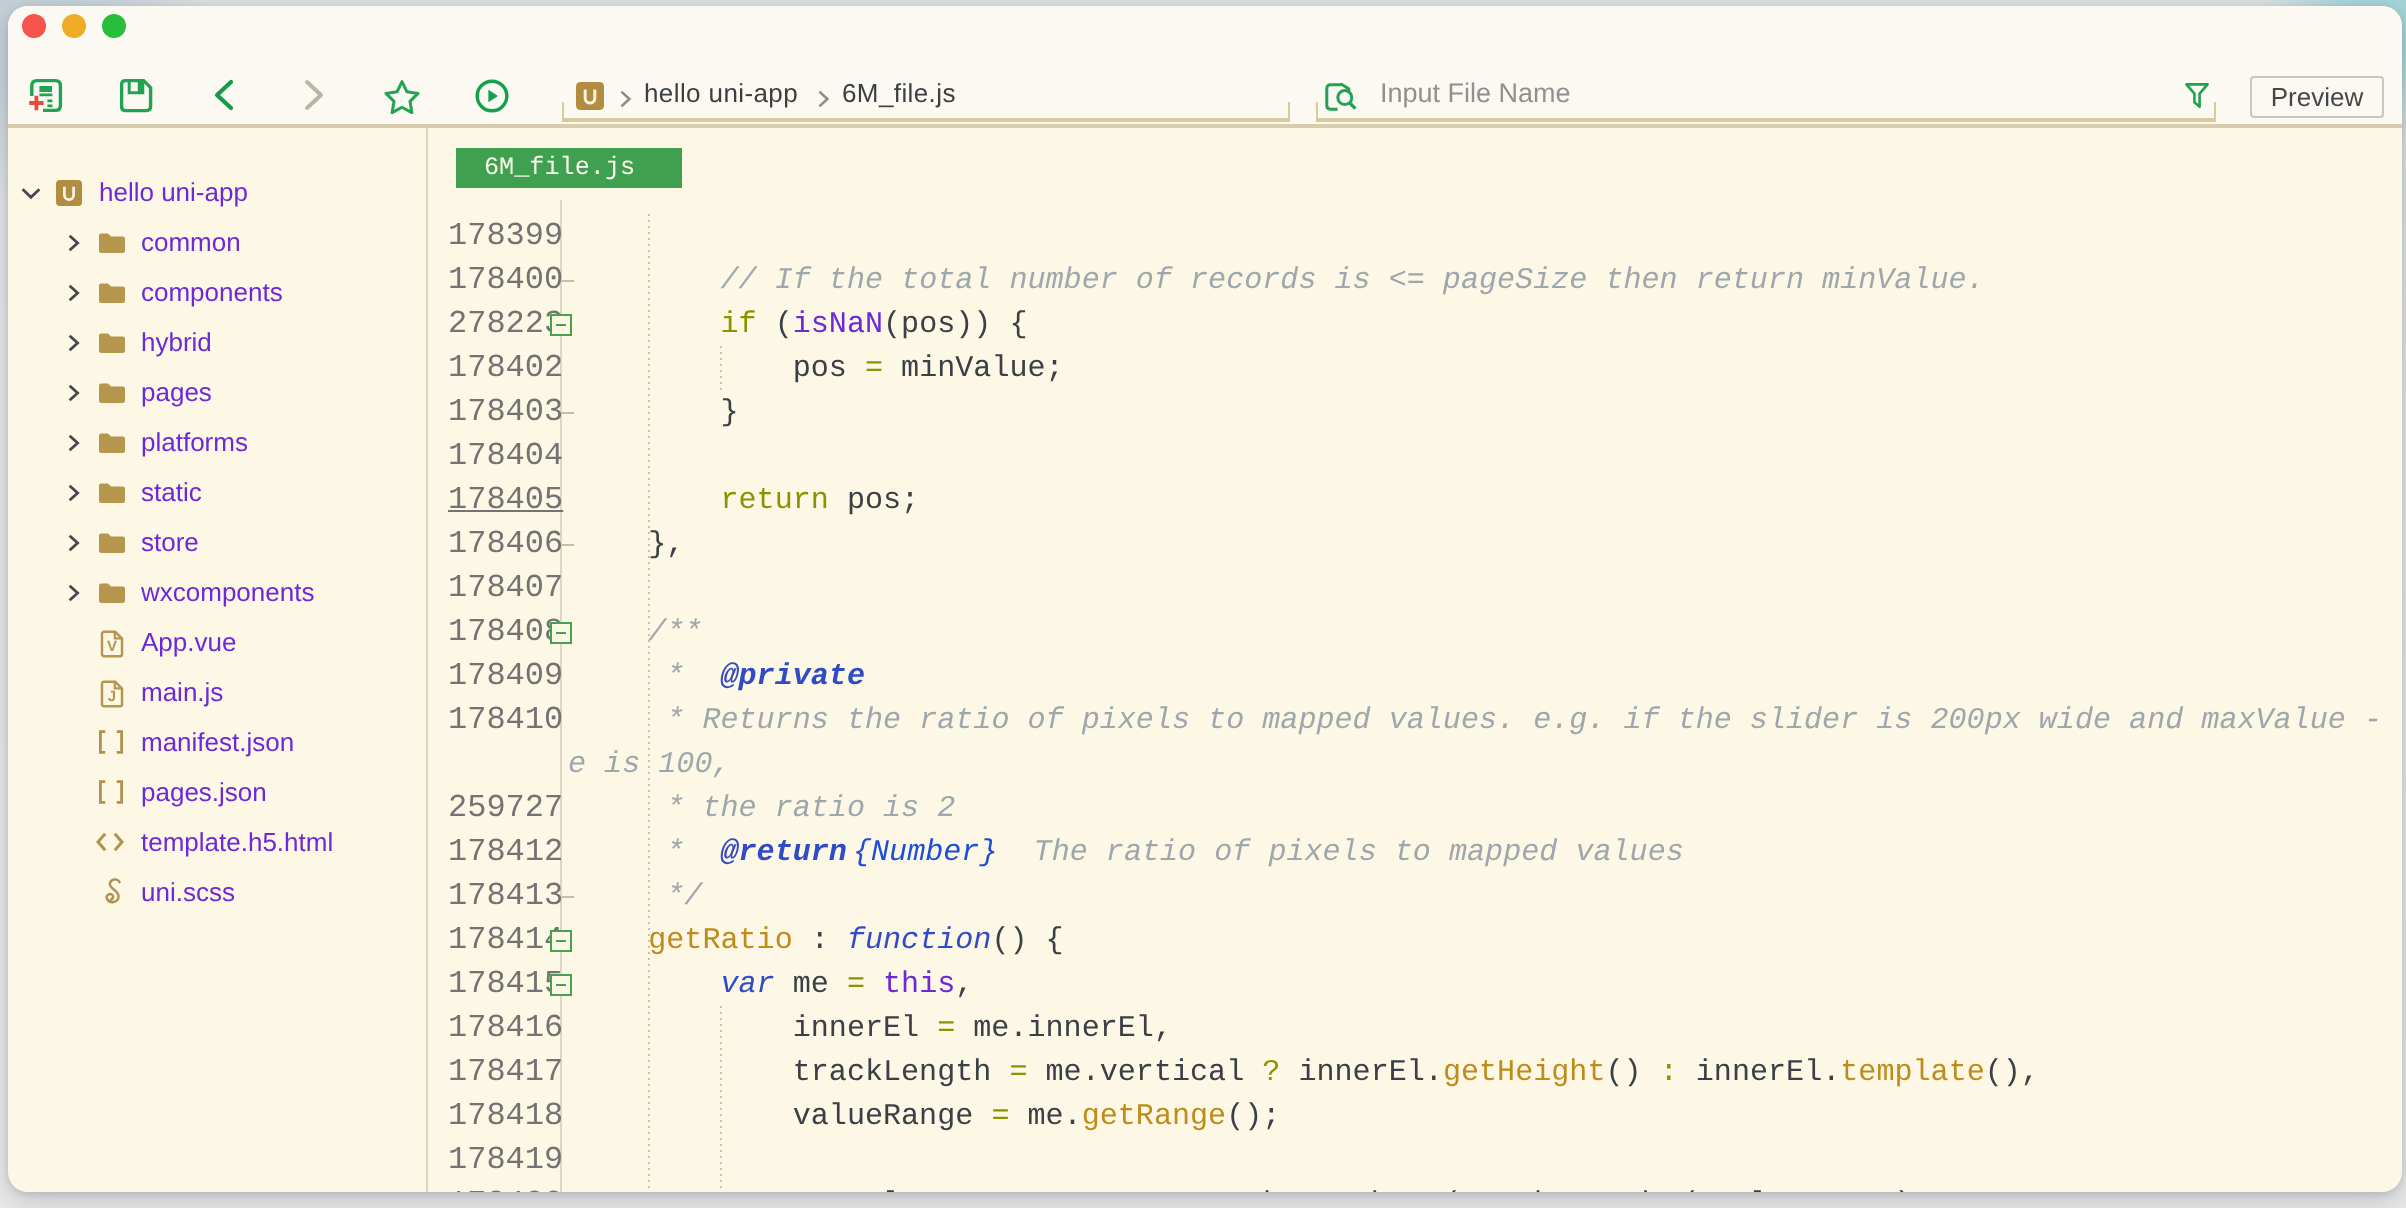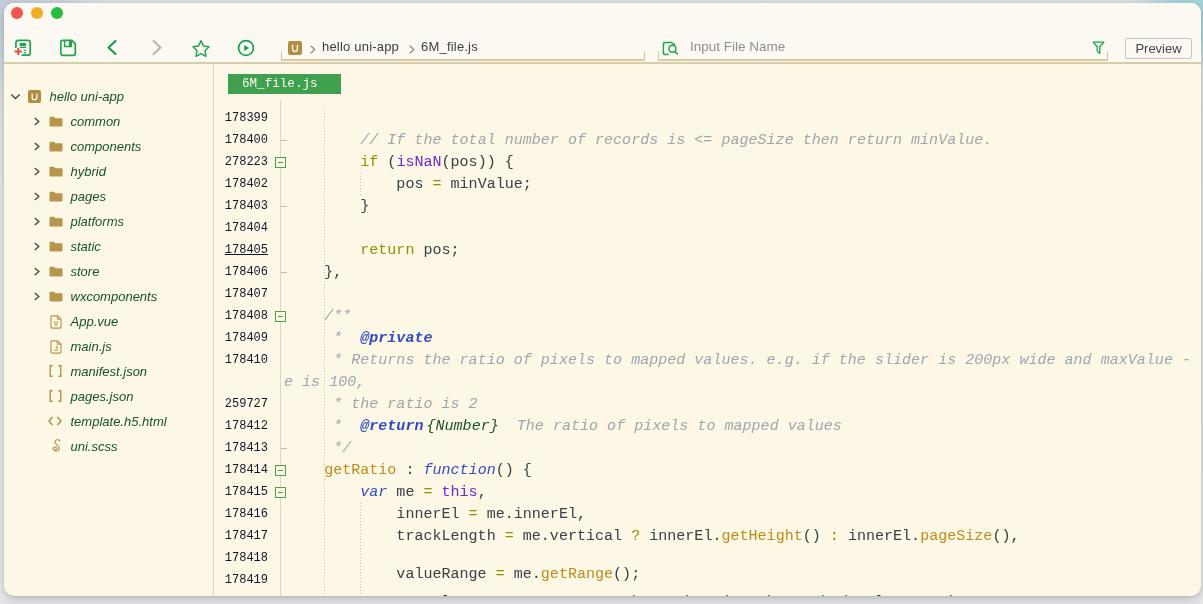--- a/index.html
+++ b/index.html
@@ -17,40 +17,40 @@
     box-shadow:0 4px 14px rgba(90,95,100,.30), 0 1px 3px rgba(90,95,100,.18);
   }
   #header {
     position:absolute; left:0; top:0; width:100%; height:61px;
     background:#fbf9f2; border-bottom:2px solid #d8cdaa;
   }
   .light { position:absolute; top:4px; width:12px; height:12px; border-radius:50%; }
   #sidebar, #toolbar, #editor { }
   #sidediv { position:absolute; left:209px; top:61px; bottom:0; width:1px; background:#ddd4ba; }
   .trow { position:absolute; left:0; height:25px; width:209px; }
-  .tlabel { position:absolute; font-size:13px; color:#14532d; top:50%; transform:translateY(-50%); white-space:nowrap;font-style:italic; }
+  .tlabel { position:absolute; font-size:13px; color:#6d28d9; top:50%; transform:translateY(-50%); white-space:nowrap; }
   svg { display:block; position:absolute; }
   .ibox { position:absolute; }
   
   .ubox { position:absolute; height:28px; top:30px; border-bottom:2px solid #dbc99e; }
   .ubox:before, .ubox:after { content:""; position:absolute; bottom:0; width:1px; height:8px; background:#dbc99e; }
   .ubox:before { left:0; } .ubox:after { right:0; }
   
   #tab { position:absolute; left:224px; top:71px; width:113px; height:20px; background:#3fa14f;
          color:#fdfaee; font-family:"Liberation Mono", monospace; font-size:12.6px; line-height:20px; padding-left:14px; }
   .ln { position:absolute; width:44px; text-align:right; font-family:"Liberation Mono", monospace;
-        font-size:12px; line-height:22px; color:#0f172a; left:220px; }
+        font-size:16px; line-height:22px; color:#737373; left:220px; }
   .cl { position:absolute; left:284px; font-family:"Liberation Mono", monospace; font-size:15.05px;
         line-height:22px; white-space:pre; color:#3a4045; }
   .cm { color:#9ea7ab; font-style:italic; }
   .kw { color:#8b9400; }
   .ry { color:#2f4bc6; font-style:italic; }
   .ryb { color:#2f4bc6; font-style:italic; font-weight:bold; }
   .az { color:#6d28d9; }
-  .nb { color:#14532d; font-style:italic; }
+  .nb { color:#1d4ed8; font-style:italic; }
   .fn { color:#bf8c1a; }
   .guide { position:absolute; width:1px; background-image:repeating-linear-gradient(to bottom,#ccc4a4 0 1px, rgba(0,0,0,0) 1px 3px); }
   .fbox { position:absolute; width:11px; height:11px; border:1px solid #49a14d; background:#fdf7e6; left:271px; }
   .fbox:after { content:""; position:absolute; left:2px; right:2px; top:4px; height:1px; background:#49a14d; }
   .tick { position:absolute; width:6px; height:1px; background:#c6bfa3; left:277px; }
 </style>
 </head>
 <body>
 <div id="win">
 
@@ -273,23 +273,23 @@
 <div class="cl" style="top:412px;left:284px;">     <span class="cm">*  </span><span class="ryb">@return</span> <span class="nb" style="margin-left:-6px;">{Number}</span><span class="cm">  The ratio of pixels to mapped values</span></div>
 <div class="ln" style="top:434px;">178413</div>
 <div class="cl" style="top:434px;left:284px;">     <span class="cm">*/</span></div>
 <div class="ln" style="top:456px;text-align:right;">178414</div>
 <div class="cl" style="top:456px;left:284px;">    <span class="fn">getRatio</span> : <span class="ry">function</span>() {</div>
 <div class="ln" style="top:478px;">178415</div>
 <div class="cl" style="top:478px;left:284px;">        <span class="ry">var</span> me <span class="kw">=</span> <span class="az">this</span>,</div>
 <div class="ln" style="top:500px;">178416</div>
 <div class="cl" style="top:500px;left:284px;">            innerEl <span class="kw">=</span> me.innerEl,</div>
 <div class="ln" style="top:522px;">178417</div>
-<div class="cl" style="top:522px;left:284px;">            trackLength <span class="kw">=</span> me.vertical <span class="kw">?</span> innerEl.<span class="fn">getHeight</span>() <span class="kw">:</span> innerEl.<span class="fn">pageSize</span>(),</div>
+<div class="cl" style="top:522px;left:284px;">            trackLength <span class="kw">=</span> me.vertical <span class="kw">?</span> innerEl.<span class="fn">getHeight</span>() <span class="kw">:</span> innerEl.<span class="fn">template</span>(),</div>
 <div class="ln" style="top:544px;">178418</div>
-<div class="cl" style="top:544px;left:284px;margin-top:16px;">            valueRange <span class="kw">=</span> me.<span class="fn">getRange</span>();</div>
+<div class="cl" style="top:544px;left:284px;">            valueRange <span class="kw">=</span> me.<span class="fn">getRange</span>();</div>
 <div class="ln" style="top:566px;">178419</div>
 <div class="ln" style="top:588px;">178420</div>
 <div class="cl" style="top:588px;left:284px;">        <span class="kw">return</span> valueRange <span class="kw">===</span> <span class="az">0</span> <span class="kw">?</span> trackLength <span class="kw">:</span> (trackLength / valueRange);</div>
 <div class="fbox" style="top:153.5px;"></div>
 <div class="fbox" style="top:307.5px;"></div>
 <div class="fbox" style="top:461.5px;"></div>
 <div class="fbox" style="top:483.5px;"></div>
 <div class="tick" style="top:137px;"></div>
 <div class="tick" style="top:203px;"></div>
 <div class="tick" style="top:269px;"></div>

